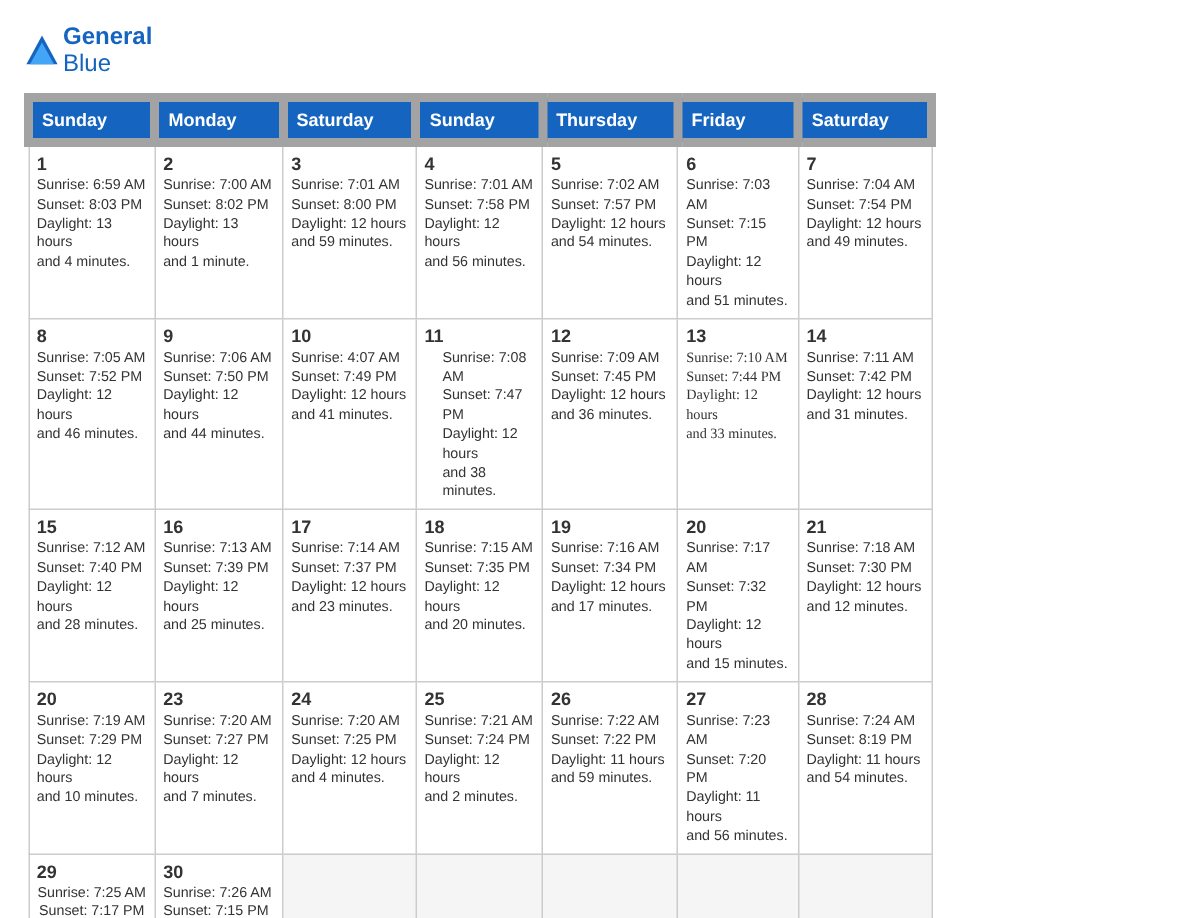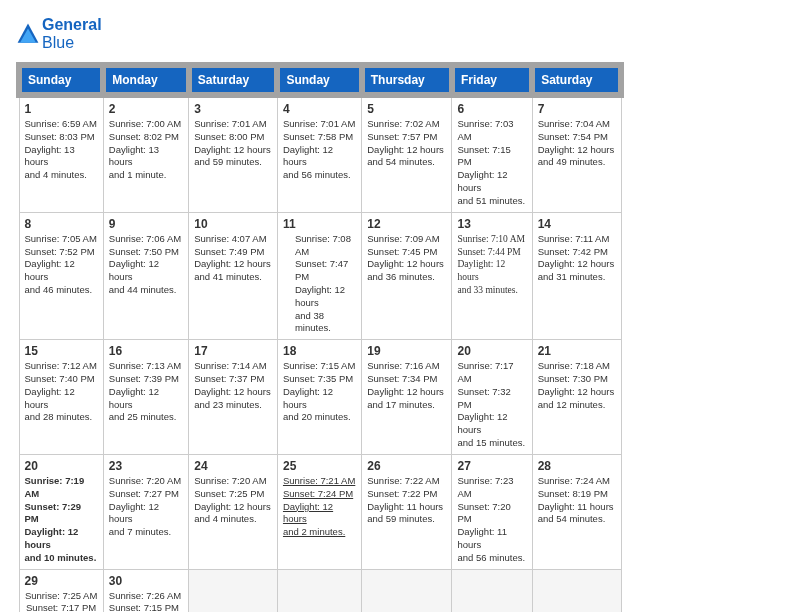--- a/index.html
+++ b/index.html
@@ -267,42 +267,42 @@
             <span class="day-num">21</span>
             <div class="day-info" style="white-space: pre-line;">Sunrise: 7:18 AM
 Sunset: 7:30 PM
 Daylight: 12 hours
 and 12 minutes.</div>
           </td>
         </tr>
         <tr>
           <td>
             <span class="day-num">20</span>
-            <div class="day-info" style="white-space: pre-line; font-weight: bold;">Sunrise: 7:19 AM
+            <div class="day-info" style="white-space: pre-line;">Sunrise: 7:19 AM
 Sunset: 7:29 PM
 Daylight: 12 hours
 and 10 minutes.</div>
           </td>
           <td>
             <span class="day-num">23</span>
             <div class="day-info" style="white-space: pre-line;">Sunrise: 7:20 AM
 Sunset: 7:27 PM
 Daylight: 12 hours
 and 7 minutes.</div>
           </td>
           <td>
             <span class="day-num">24</span>
             <div class="day-info" style="white-space: pre-line;">Sunrise: 7:20 AM
 Sunset: 7:25 PM
 Daylight: 12 hours
 and 4 minutes.</div>
           </td>
           <td>
             <span class="day-num">25</span>
-            <div class="day-info" style="white-space: pre-line; text-decoration: underline;">Sunrise: 7:21 AM
+            <div class="day-info" style="white-space: pre-line;">Sunrise: 7:21 AM
 Sunset: 7:24 PM
 Daylight: 12 hours
 and 2 minutes.</div>
           </td>
           <td>
             <span class="day-num">26</span>
             <div class="day-info" style="white-space: pre-line;">Sunrise: 7:22 AM
 Sunset: 7:22 PM
 Daylight: 11 hours
 and 59 minutes.</div>

